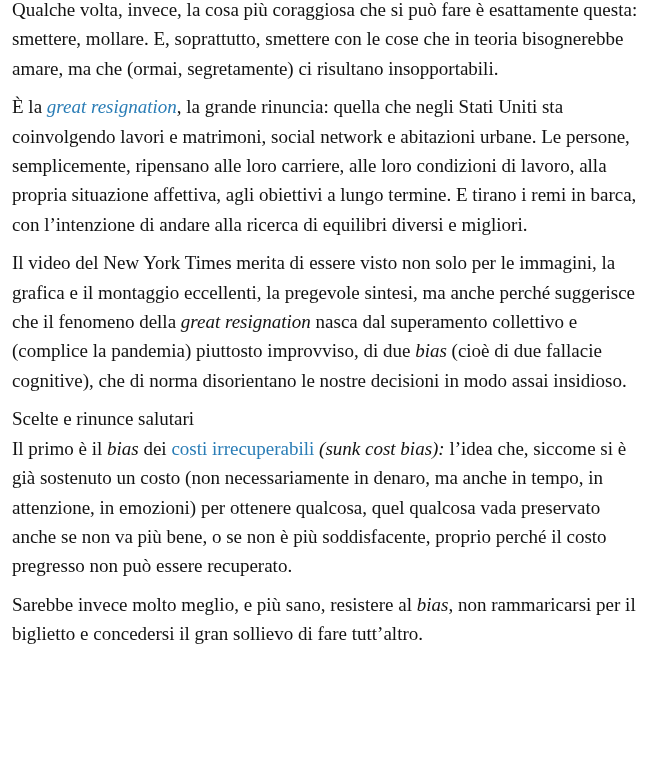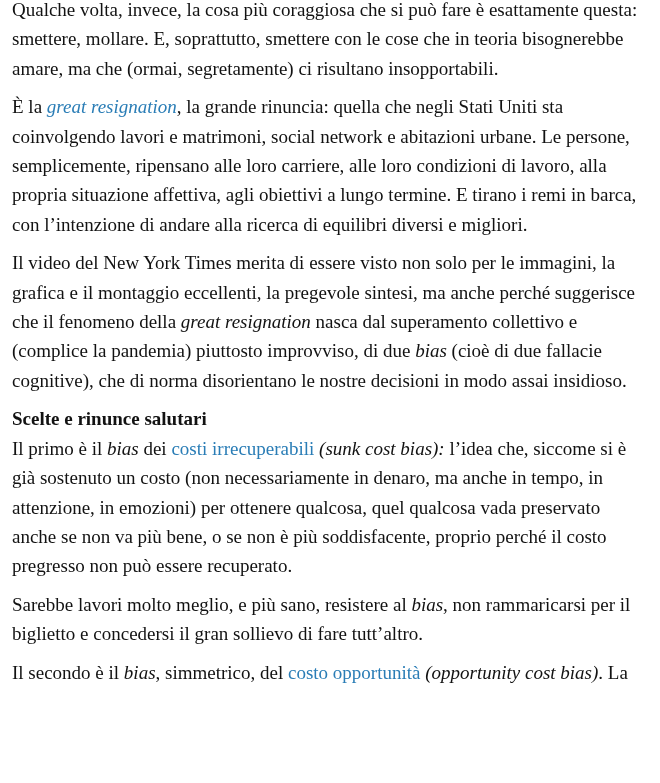--- a/index.html
+++ b/index.html
@@ -38,34 +38,33 @@
     padding: 0;
     font-size: 19px;
     line-height: 29.4px;
     font-weight: normal;
   }
   article h2 {
     font-weight: 700;
     margin-bottom: 0;
   }
   .it { font-style: italic; margin-top: 8px; }
-  .b  { font-weight: 700; }
+  .b  { font-weight: 400; }
   a.link {
     color: var(--link-color);
     text-decoration: none;
     cursor: pointer;
   }
   a.link.it { font-style: italic; }
 </style>
 </head>
 <body>
 
 <main>
   <article>
       <p><span>Qualche volta, invece, la cosa più coraggiosa che si può fare è esattamente questa: smettere, mollare. E, soprattutto, smettere con le cose che in teoria bisognerebbe amare, ma che (ormai, segretamente) ci risultano insopportabili.</span></p>
       <p><span>È la </span><a href="#" class="link it">great resignation</a><span>, la grande rinuncia: quella che negli Stati Uniti sta coinvolgendo lavori e matrimoni, social network e abitazioni urbane. Le persone, semplicemente, ripensano alle loro carriere, alle loro condizioni di lavoro, alla propria situazione affettiva, agli obiettivi a lungo termine. E tirano i remi in barca, con l’intenzione di andare alla ricerca di equilibri diversi e migliori.</span></p>
       <p><span>Il video del New York Times merita di essere visto non solo per le immagini, la grafica e il montaggio eccellenti, la pregevole sintesi, ma anche perché suggerisce che il fenomeno della </span><span class="it">great resignation</span><span> nasca dal superamento collettivo e (complice la pandemia) piuttosto improvviso, di due </span><span class="it">bias</span><span> (cioè di due fallacie cognitive), che di norma disorientano le nostre decisioni in modo assai insidioso.</span></p>
       <h2><span class="b">Scelte e rinunce salutari</span></h2>
       <p><span>Il primo è il </span><span class="it">bias</span><span> dei </span><a href="#" class="link">costi irrecuperabili</a><span> </span><span class="it">(sunk cost bias):</span><span> l’idea che, siccome si è già sostenuto un costo (non necessariamente in denaro, ma anche in tempo, in attenzione, in emozioni) per ottenere qualcosa, quel qualcosa vada preservato anche se non va più bene, o se non è più soddisfacente, proprio perché il costo pregresso non può essere recuperato.</span></p>
-      <p><span>Sarebbe lavori molto meglio, e più sano, resistere al </span><span class="it">bias</span><span>, non rammaricarsi per il biglietto e concedersi il gran sollievo di fare tutt’altro.</span></p>
-      <p><span>Il secondo è il </span><span class="it">bias</span><span>, simmetrico, del </span><a href="#" class="link">costo opportunità</a><span> </span><span class="it">(opportunity cost bias)</span><span>. La</span></p>
+      <p><span>Sarebbe invece molto meglio, e più sano, resistere al </span><span class="it">bias</span><span>, non rammaricarsi per il biglietto e concedersi il gran sollievo di fare tutt’altro.</span></p>
     </article>
 </main>
 
 </body></html>

